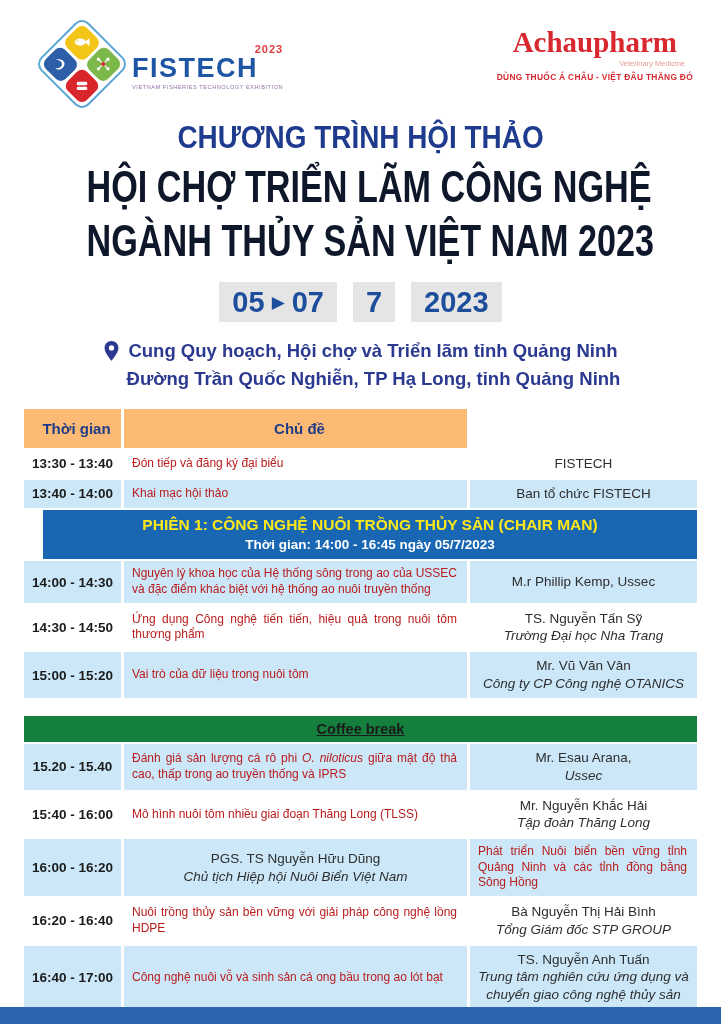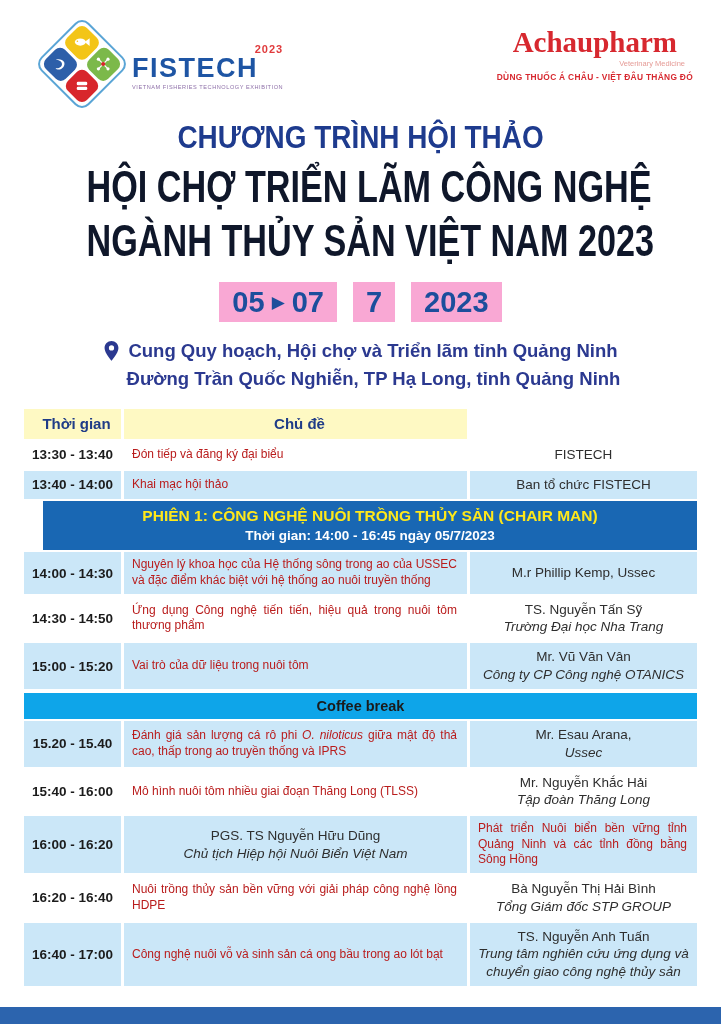--- a/index.html
+++ b/index.html
@@ -31,45 +31,45 @@
   .achau{text-align:center;margin-top:10px;}
   .achau-name{font-family:"Liberation Serif","DejaVu Serif",serif;font-weight:700;font-size:29px;color:#D7282F;line-height:1;}
   .achau-sub{font-size:7.5px;color:#E59B96;text-align:right;margin:2px 8px 4px 0;}
   .achau-slogan{font-size:8.4px;font-weight:700;color:#D7282F;letter-spacing:0.3px;}
   
   .pretitle{text-align:center;color:#1E3B8E;font-weight:700;font-size:31px;transform:scaleX(0.9);transform-origin:center;margin-top:6px;line-height:1.15;}
   .main-title{margin-top:4px;text-align:center;color:#0f172a;}
   .mt-line{font-size:45px;font-weight:800;transform:scaleX(0.76);transform-origin:center;white-space:nowrap;line-height:1.2;}
   
   .date-row{display:flex;justify-content:center;gap:16px;margin-top:14px;align-items:center;}
-  .badge{background:#f9a8d4;color:#1C4E9C;font-weight:800;font-size:29px;padding:3px 13px;display:flex;align-items:center;gap:7px;line-height:1.2;}
+  .badge{background:#e5e5e5;color:#1C4E9C;font-weight:800;font-size:29px;padding:3px 13px;display:flex;align-items:center;gap:7px;line-height:1.2;}
   .badge .arrow{font-size:17px;line-height:1;color:#1C4E9C;}
   
   .location{margin-top:15px;display:flex;justify-content:center;}
   .loc-inner{color:#2B3990;font-weight:700;font-size:18.5px;line-height:1.5;}
   .loc-line1{display:flex;align-items:center;gap:8px;justify-content:center;}
   .loc-line2{padding-left:26px;}
   
   .table{margin:16px 24px 0;}
   .thead,.row{display:grid;grid-template-columns:97px 1fr 227px;gap:3px;}
-  .thead .th{background:#fef9c3;color:#1F3C87;font-weight:700;font-size:15px;display:flex;align-items:center;justify-content:center;height:30px;padding-left:8px;}
+  .thead .th{background:#fdba74;color:#1F3C87;font-weight:700;font-size:15px;display:flex;align-items:center;justify-content:center;height:39px;padding-left:8px;}
   .row{margin-top:2px;min-height:27px;}
   .row-white > .cell{background:#ffffff;}
   .row-blue > .cell{background:#CBE7F8;}
   .cell{display:flex;align-items:center;}
   .time-cell{justify-content:center;font-weight:700;font-size:13.5px;color:#1b1b1b;text-align:center;padding:5px 2px;}
   .topic-cell{padding:5px 10px 5px 8px;}
   .topic-inner{font-size:12px;color:#b91c1c;text-align:justify;line-height:1.3;width:100%;}
   .topic-inner .it{font-style:italic;}
   .presenter-cell{flex-direction:column;justify-content:center;text-align:center;font-size:13.5px;color:#2e2e2e;padding:5px 4px;line-height:1.32;}
   .aff{font-style:italic;}
   .section-row{background:#1967B3;text-align:center;padding:5px 4px 7px;margin-top:2px;margin-left:19px;}
   .section-title{color:#FFE81A;font-weight:700;font-size:15.5px;line-height:1.35;}
   .section-sub{color:#ffffff;font-weight:700;font-size:13.5px;margin-top:2px;}
-  .break-row{background:#0ea5e9;text-align:center;padding:5px 0;margin-top:4px;font-weight:700;font-size:14.5px;color:#1b1b1b;}
+  .break-row{background:#15803d;text-align:center;padding:5px 0;margin-top:18px;font-weight:700;font-size:14.5px;color:#1b1b1b;text-decoration:underline;}
   
   .bottom-bar{position:absolute;left:0;bottom:0;width:721px;height:17px;background:#2C64AE;}
 </style>
 </head>
 <body>
 
 <div class="top">
   <div class="fistech">
     <div class="diamond-wrap">
       <div class="diamond-grid">

